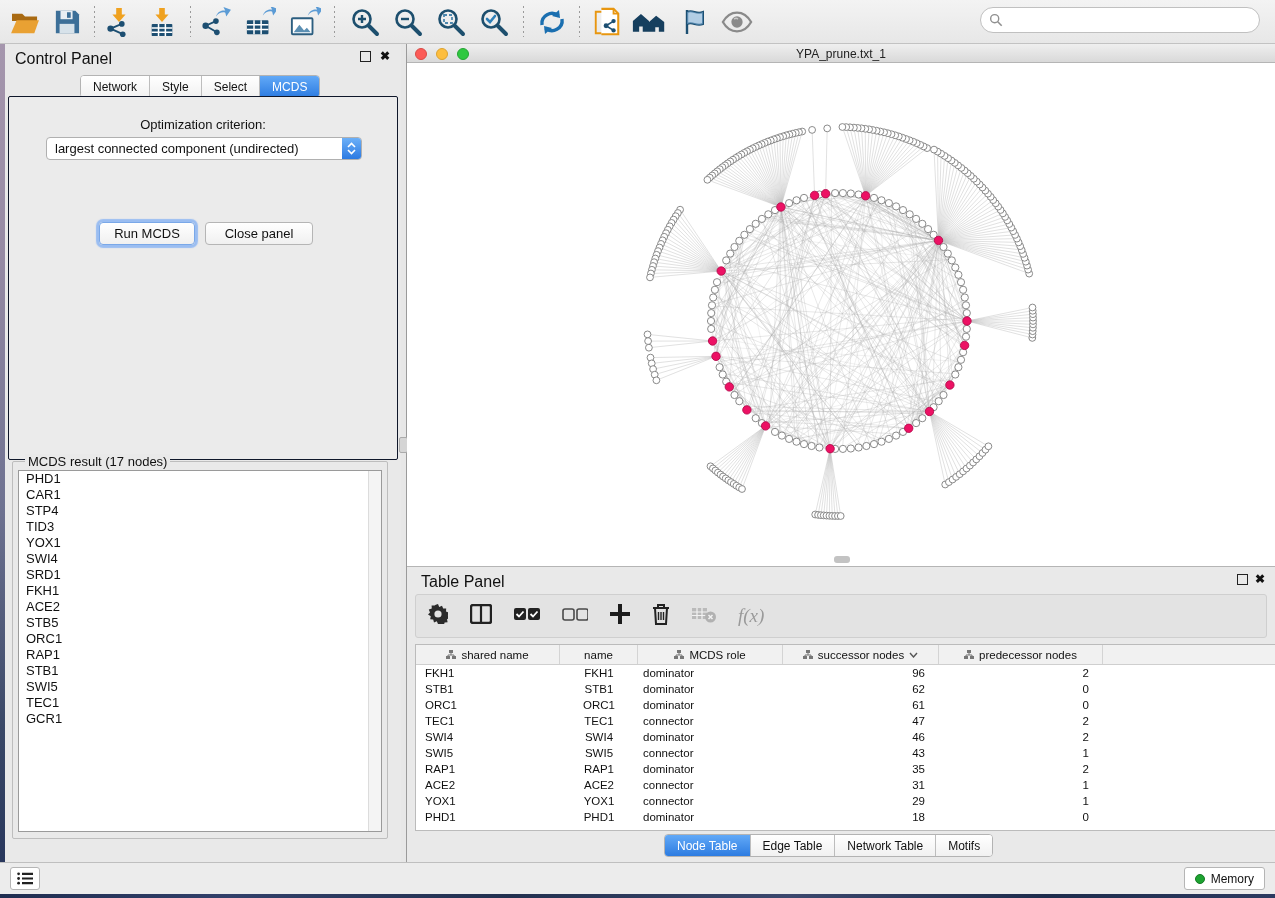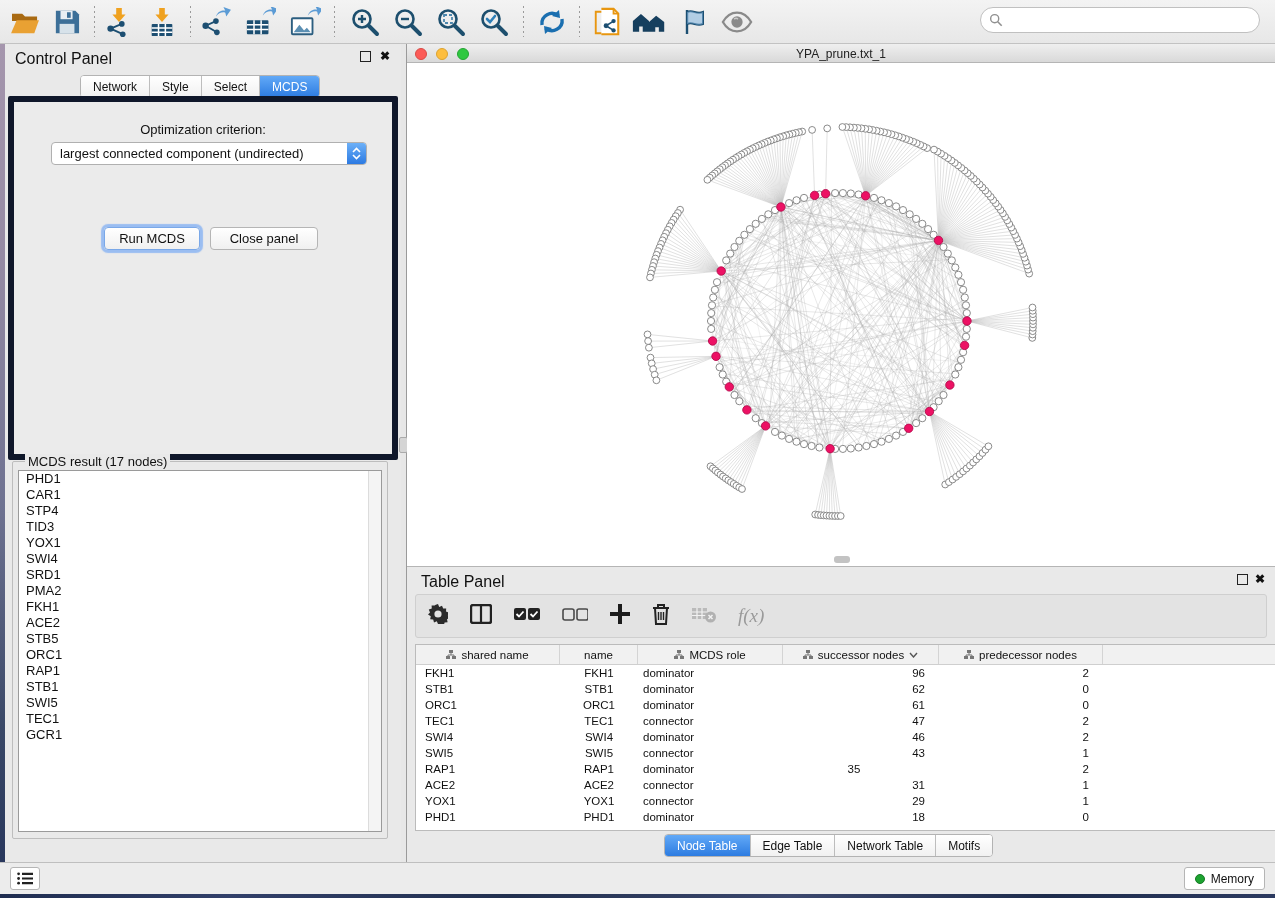--- a/index.html
+++ b/index.html
@@ -29,21 +29,21 @@
   .panel-title { position:absolute; left:10px; top:6px; font-size:16px; color:#111; }
   .float-btn { position:absolute; width:11px; height:11px; border:1.6px solid #222; top:7px; }
   .close-btn { position:absolute; top:5px; font-size:12px; font-weight:bold; color:#111; line-height:14px; }
   .seg { position:absolute; display:flex; border:1px solid #b3b3b3; border-radius:4px; overflow:hidden; background:#fff; }
   .seg-btn { height:21px; border:none; background:linear-gradient(#ffffff,#f1f1f1); font-size:12px; color:#111;
     border-left:1px solid #bdbdbd; padding:0 12px; font-family:inherit; }
   .seg-btn:first-child { border-left:none; }
   .seg-btn.active { background:linear-gradient(#62a9f7,#2d7ce1); color:#fff;text-align:center; }
   .cp-tabs { left:75px; top:31px; }
   .cp-content { position:absolute; left:3px; top:52px; width:390px; height:364px; background:#ebebeb;
-    border:6px solid #0f172a; border-radius:2px;padding-left:47px; }
+    border:1px solid #0f172a; border-radius:2px;padding-left:47px; }
   .opt-label { position:absolute; left:0; top:20px; width:100%; text-align:center; font-size:13px; color:#111; }
   .combo { position:absolute; left:37px; top:40px; width:316px; height:23px; background:#fff;
     border:1px solid #b0b0b0; border-radius:4px; display:flex; align-items:center; }
   .combo-text { flex:1; font-size:13px; padding-left:8px; color:#111; white-space:nowrap; }
   .combo-step { width:19px; height:100%; background:linear-gradient(#6cb0f8,#2c7ae2); border-radius:0 3px 3px 0;
     display:flex; align-items:center; justify-content:center; }
   .btn { position:absolute; height:23px; background:linear-gradient(#ffffff,#f0f0f0); border:1px solid #b5b5b5;
     border-radius:4px; font-size:13px; color:#111; font-family:inherit; padding:0 14px; }
   .btn.focus { box-shadow:0 0 1px 3px rgba(110,165,245,.65); border-color:#7aa8e8; }
   .result-group { position:absolute; left:7px; top:417px; width:376px; height:378px; border:1px solid #bdbdbd;
@@ -271,21 +271,20 @@
       <span class="result-legend">MCDS result (17 nodes)</span>
       <div class="result-list" id="mcds-list">
         <div class="result-scroll"></div>
       <div class="mcds-item">PHD1</div>
           <div class="mcds-item">CAR1</div>
           <div class="mcds-item">STP4</div>
           <div class="mcds-item">TID3</div>
           <div class="mcds-item">YOX1</div>
           <div class="mcds-item">SWI4</div>
           <div class="mcds-item">SRD1</div>
-          <div class="mcds-item">PMA2</div>
           <div class="mcds-item">FKH1</div>
           <div class="mcds-item">ACE2</div>
           <div class="mcds-item">STB5</div>
           <div class="mcds-item">ORC1</div>
           <div class="mcds-item">RAP1</div>
           <div class="mcds-item">STB1</div>
           <div class="mcds-item">SWI5</div>
           <div class="mcds-item">TEC1</div>
           <div class="mcds-item">GCR1</div>
         </div>
@@ -1198,21 +1197,21 @@
             <div class="td" style="width: 144px; text-align: left; padding-left: 9px; padding-right: 0px;">SWI5</div>
             <div class="td" style="width: 78px; text-align: center; padding-left: 0px; padding-right: 0px;">SWI5</div>
             <div class="td" style="width: 145px; text-align: left; padding-left: 5px; padding-right: 0px;">connector</div>
             <div class="td" style="width: 156px; text-align: right; padding-left: 0px; padding-right: 14px;">43</div>
             <div class="td" style="width: 164px; text-align: right; padding-left: 0px; padding-right: 14px;">1</div>
           </div>
           <div class="tbl-row">
             <div class="td" style="width: 144px; text-align: left; padding-left: 9px; padding-right: 0px;">RAP1</div>
             <div class="td" style="width: 78px; text-align: center; padding-left: 0px; padding-right: 0px;">RAP1</div>
             <div class="td" style="width: 145px; text-align: left; padding-left: 5px; padding-right: 0px;">dominator</div>
-            <div class="td" style="width: 156px; text-align: center; padding-left: 0px; padding-right: 14px;">35</div>
+            <div class="td" style="width: 156px; text-align: right; padding-left: 0px; padding-right: 14px;">35</div>
             <div class="td" style="width: 164px; text-align: right; padding-left: 0px; padding-right: 14px;">2</div>
           </div>
           <div class="tbl-row">
             <div class="td" style="width: 144px; text-align: left; padding-left: 9px; padding-right: 0px;">ACE2</div>
             <div class="td" style="width: 78px; text-align: center; padding-left: 0px; padding-right: 0px;">ACE2</div>
             <div class="td" style="width: 145px; text-align: left; padding-left: 5px; padding-right: 0px;">connector</div>
             <div class="td" style="width: 156px; text-align: right; padding-left: 0px; padding-right: 14px;">31</div>
             <div class="td" style="width: 164px; text-align: right; padding-left: 0px; padding-right: 14px;">1</div>
           </div>
           <div class="tbl-row">

